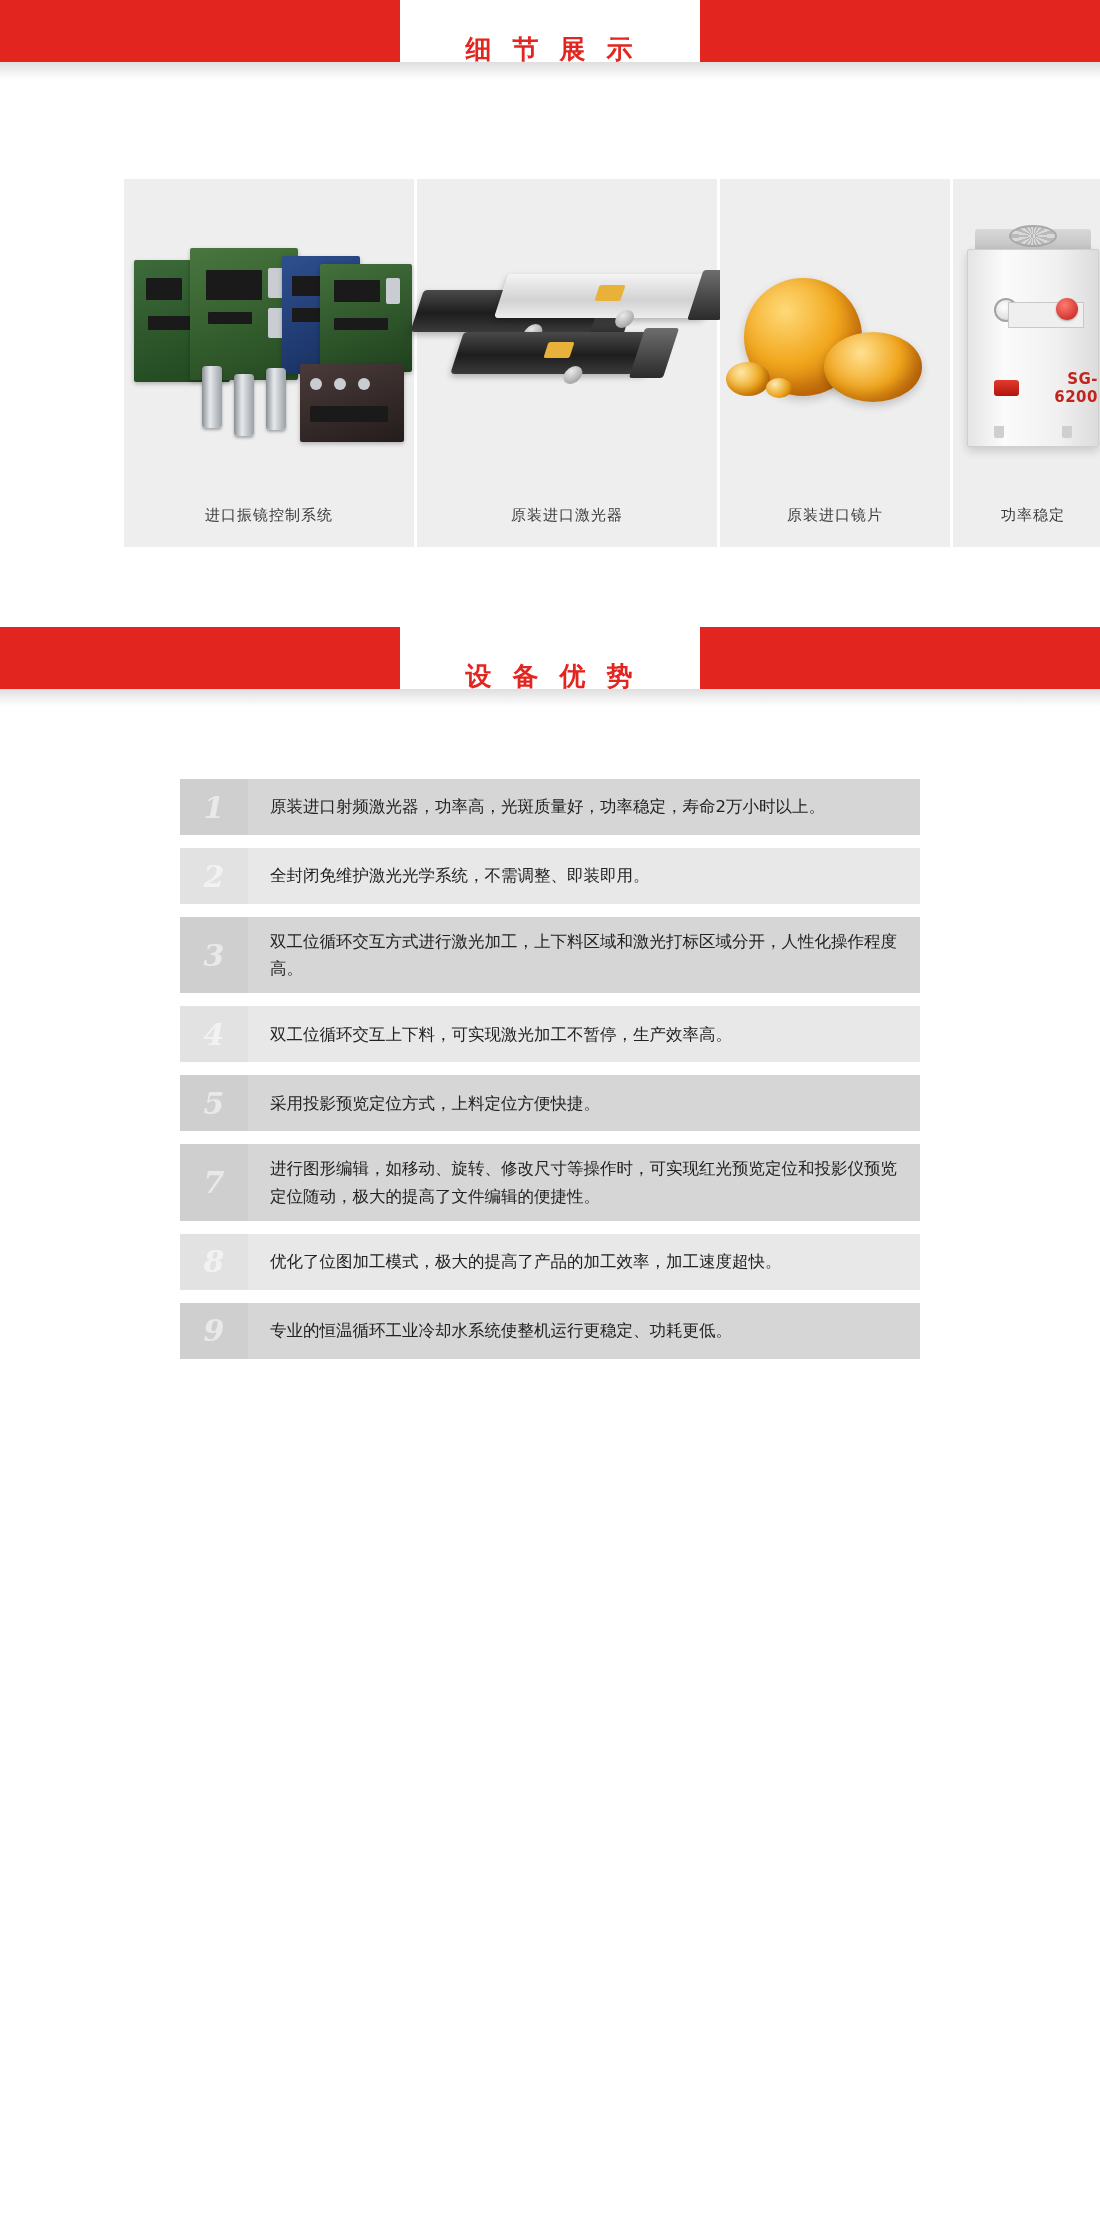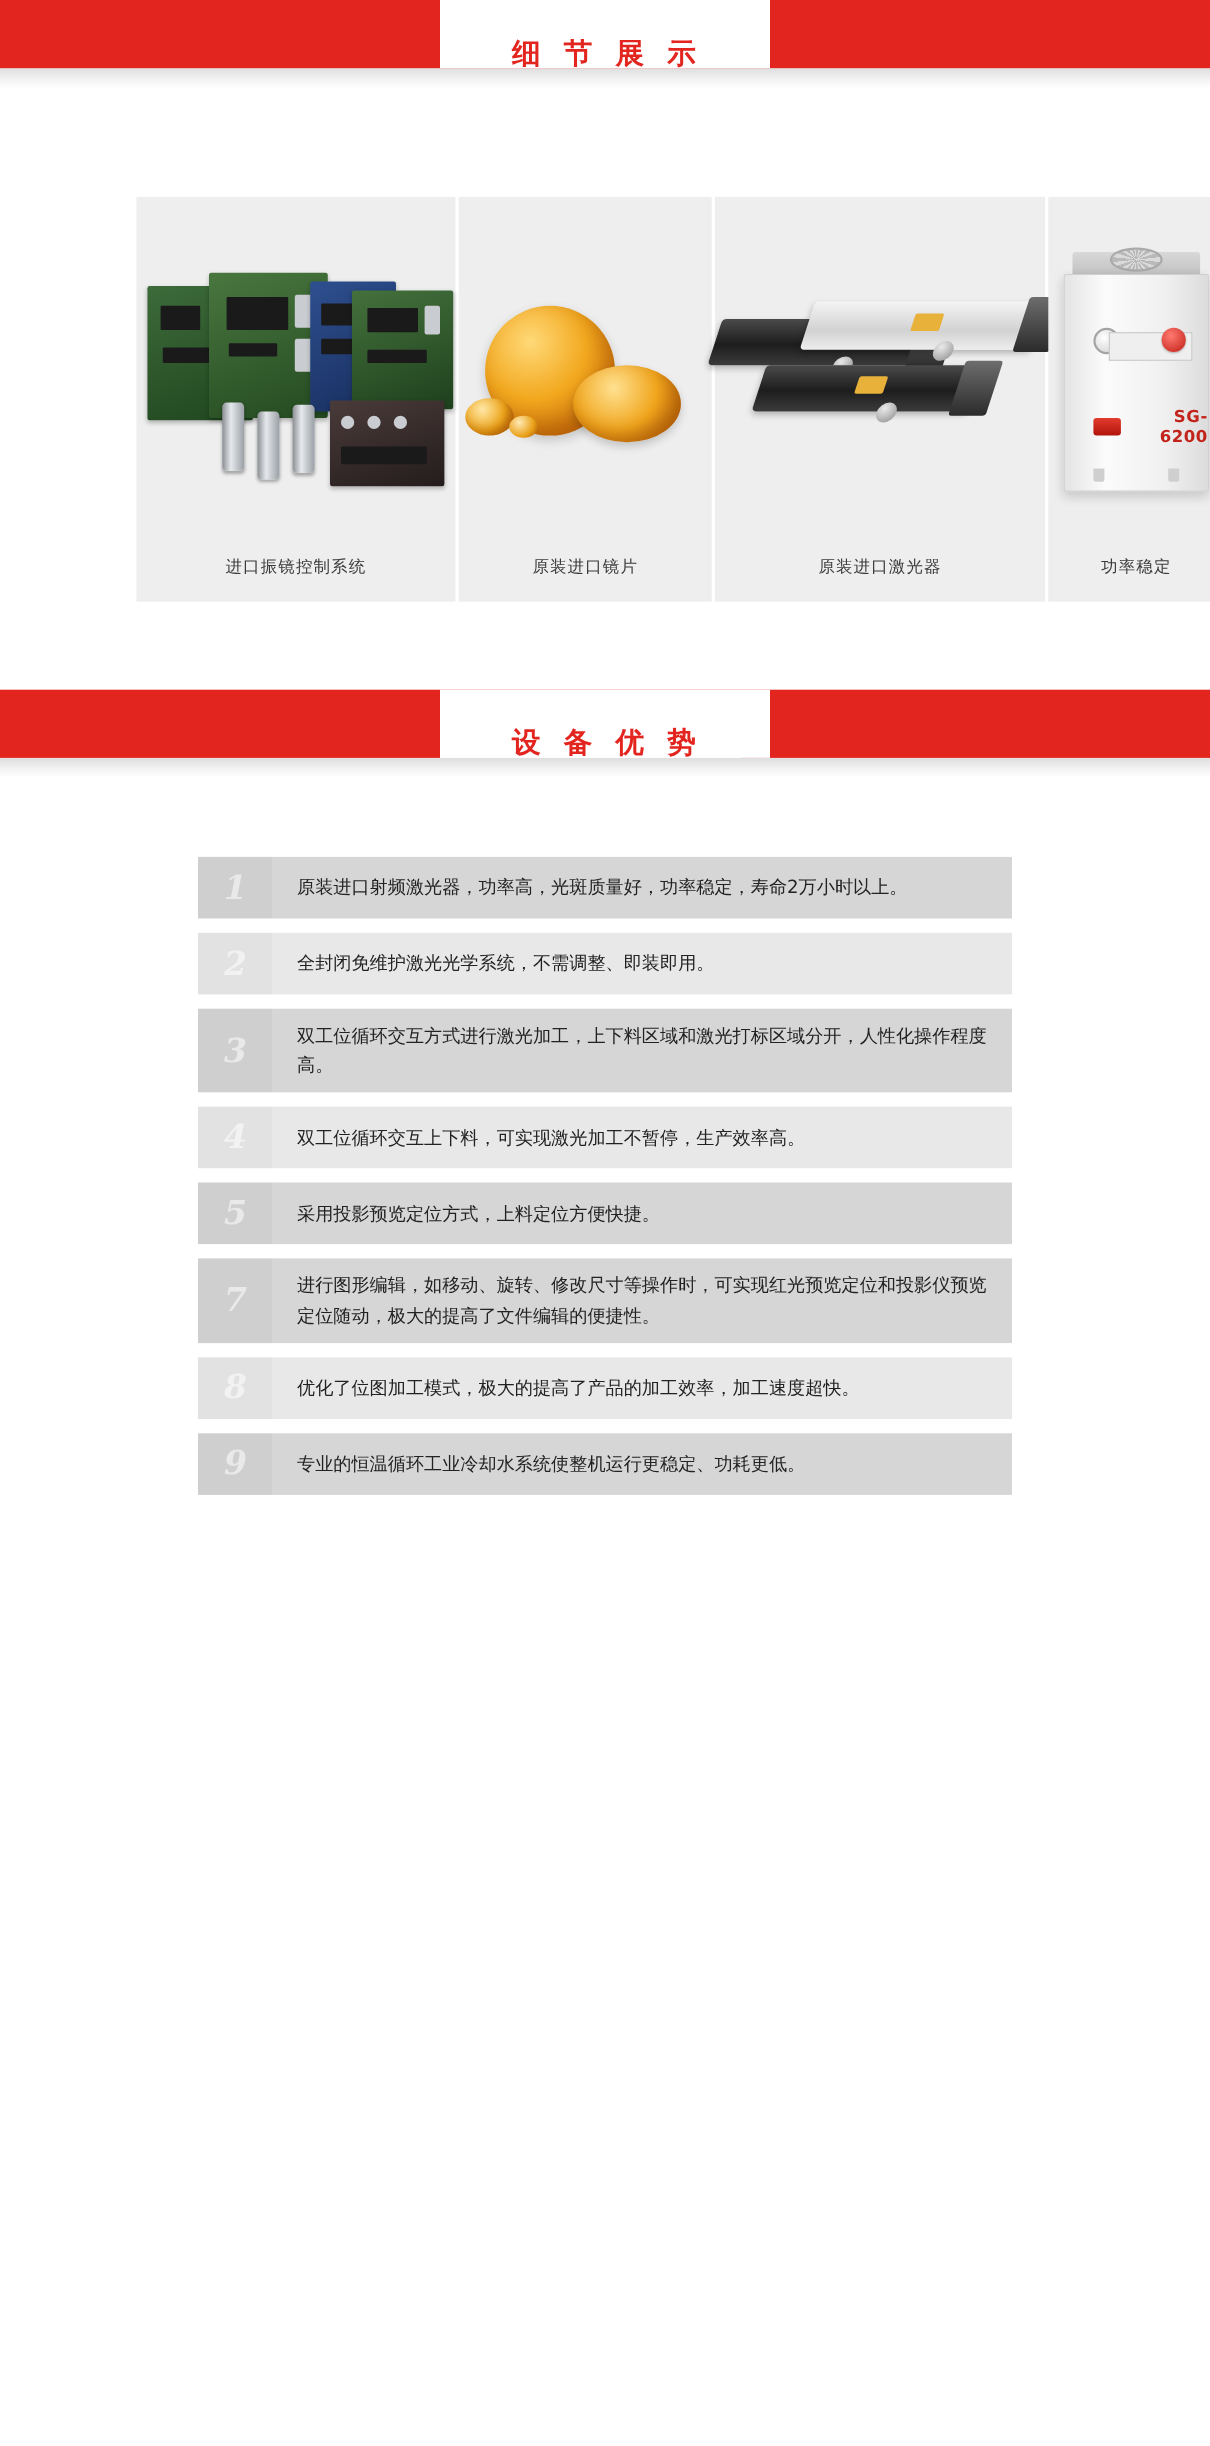--- a/index.html
+++ b/index.html
@@ -279,54 +279,54 @@
           <div class="cyl" style="left:78px;top:128px;"></div>
           <div class="cyl" style="left:110px;top:136px;"></div>
           <div class="cyl" style="left:142px;top:130px;"></div>
         </div>
       </div>
       <div class="cap">进口振镜控制系统</div>
     </div>
 
     <div class="cell">
       <div class="art">
+        <div class="lasers">
+          <div class="laser l1">
+            <div class="body blk"></div>
+            <span class="ylw"></span>
+            <span class="head"></span>
+            <span class="knob"></span>
+          </div>
+          <div class="laser l2">
+            <div class="body blk"></div>
+            <span class="ylw"></span>
+            <span class="head"></span>
+            <span class="knob"></span>
+          </div>
+          <div class="laser l3">
+            <div class="body wht"></div>
+            <span class="ylw"></span>
+            <span class="head"></span>
+            <span class="knob"></span>
+          </div>
+        </div>
+      </div>
+      <div class="cap">原装进口激光器</div>
+    </div>
+
+    <div class="cell">
+      <div class="art">
         <div class="lenses">
           <div class="lens big"></div>
           <div class="lens mid"></div>
           <div class="lens small"></div>
           <div class="lens tiny"></div>
         </div>
       </div>
       <div class="cap">原装进口镜片</div>
-    </div>
-
-    <div class="cell">
-      <div class="art">
-        <div class="lasers">
-          <div class="laser l1">
-            <div class="body blk"></div>
-            <span class="ylw"></span>
-            <span class="head"></span>
-            <span class="knob"></span>
-          </div>
-          <div class="laser l2">
-            <div class="body blk"></div>
-            <span class="ylw"></span>
-            <span class="head"></span>
-            <span class="knob"></span>
-          </div>
-          <div class="laser l3">
-            <div class="body wht"></div>
-            <span class="ylw"></span>
-            <span class="head"></span>
-            <span class="knob"></span>
-          </div>
-        </div>
-      </div>
-      <div class="cap">原装进口激光器</div>
     </div>
 
     <div class="cell">
       <div class="art">
         <div class="chiller">
           <div class="top"></div>
           <div class="fan"></div>
           <div class="cab">
             <div class="gauge"></div>
             <div class="panel"></div>

